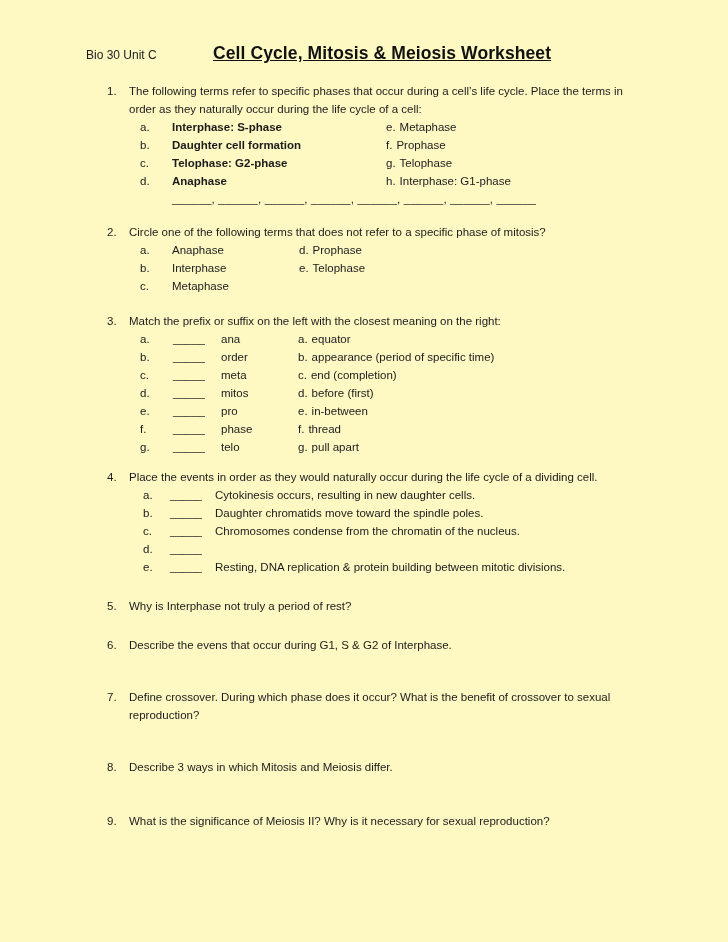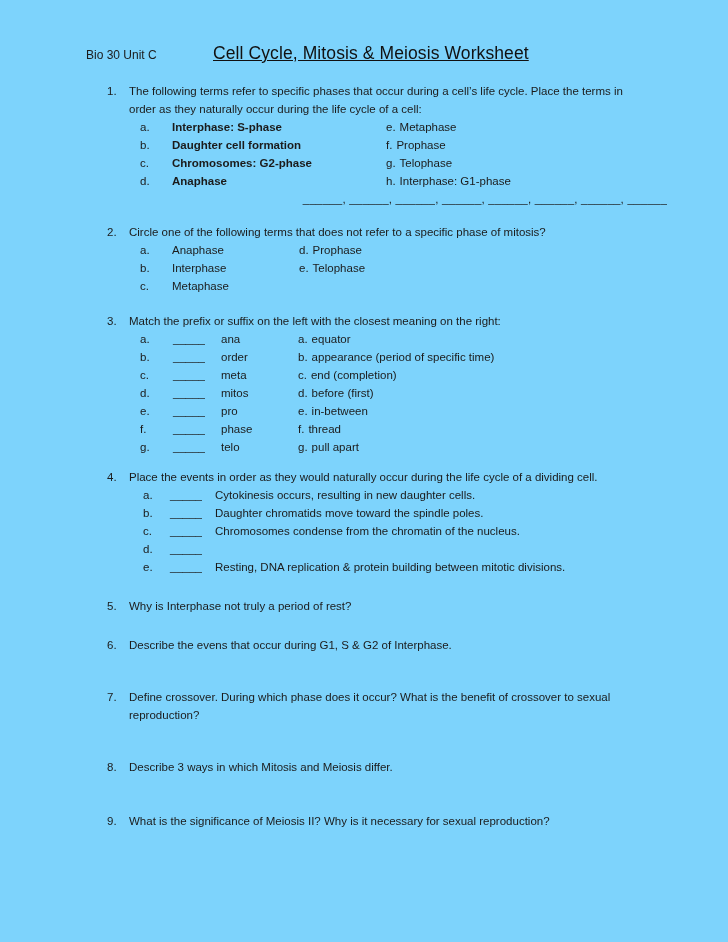--- a/index.html
+++ b/index.html
@@ -1,32 +1,32 @@
 <!DOCTYPE html>
 <html><head>
 <meta charset="utf-8">
 <style>
   html,body { margin:0; padding:0; background:#fcfcfc; }
   .page {
     position:relative;
     width:728px; height:942px;
-    background:#7dd3fc;
+    background:#fef9c3;
     font-family:"Liberation Sans", sans-serif;
     font-size:11.5px;
     line-height:18px;
     color:#1b1b1b;
     overflow:hidden;
   }
   .header {
     position:absolute; left:86px; top:44px;
     display:flex; align-items:baseline;
   }
   .course { font-size:12px; width:127px; flex-shrink:0; }
   .title {
-    margin:0; font-size:17.5px; font-weight:normal;
+    margin:0; font-size:17.5px; font-weight:bold;
     text-decoration:underline; color:#111;
     white-space:nowrap; letter-spacing:0.1px;
   }
   .content { position:absolute; left:107px; top:82px; width:560px; }
   .question { margin-top:0; }
   .q-head { display:flex; }
   .q-num { width:22px; flex-shrink:0; }
   .q-text { width:522px; }
   .opt-row { display:flex; }
   .sp { flex-shrink:0; }
@@ -35,21 +35,21 @@
   .q1 .ltext { width:214px; flex-shrink:0;font-weight:bold; }
   .q2 .ltext { width:127px; flex-shrink:0; }
   .rlabel { margin-right:4px; }
   .q3 .sp { width:33px; }
   .q3 .letter { width:33px; flex-shrink:0; }
   .q3 .lcontent { width:125px; flex-shrink:0; }
   .q3 .term { margin-left:16px; }
   .q4 .sp { width:36px; }
   .q4 .letter { width:27px; flex-shrink:0; }
   .q4 .itext { margin-left:13px; }
-  .blanks-line { margin-left:65px; margin-top:0; letter-spacing:0.2px;text-align:right; }
+  .blanks-line { margin-left:65px; margin-top:0; letter-spacing:0.2px; }
   .mt15 { margin-top:15px; }
   .mt17 { margin-top:17px; }
   .mt12 { margin-top:12px; }
   .mt21 { margin-top:21px; }
   .mt34 { margin-top:34px; }
   .mt36 { margin-top:36px; }
 </style>
 </head>
 <body>
 
@@ -77,21 +77,21 @@
       <div class="opt-row">
         <span class="sp"></span>
         <span class="letter">b.</span>
         <span class="ltext">Daughter cell formation</span>
         <span class="rlabel">f.</span>
         <span>Prophase</span>
       </div>
       <div class="opt-row">
         <span class="sp"></span>
         <span class="letter">c.</span>
-        <span class="ltext">Chromosomes: G2-phase</span>
+        <span class="ltext">Telophase: G2-phase</span>
         <span class="rlabel">g.</span>
         <span>Telophase</span>
       </div>
       <div class="opt-row">
         <span class="sp"></span>
         <span class="letter">d.</span>
         <span class="ltext">Anaphase</span>
         <span class="rlabel">h.</span>
         <span>Interphase: G1-phase</span>
       </div>

